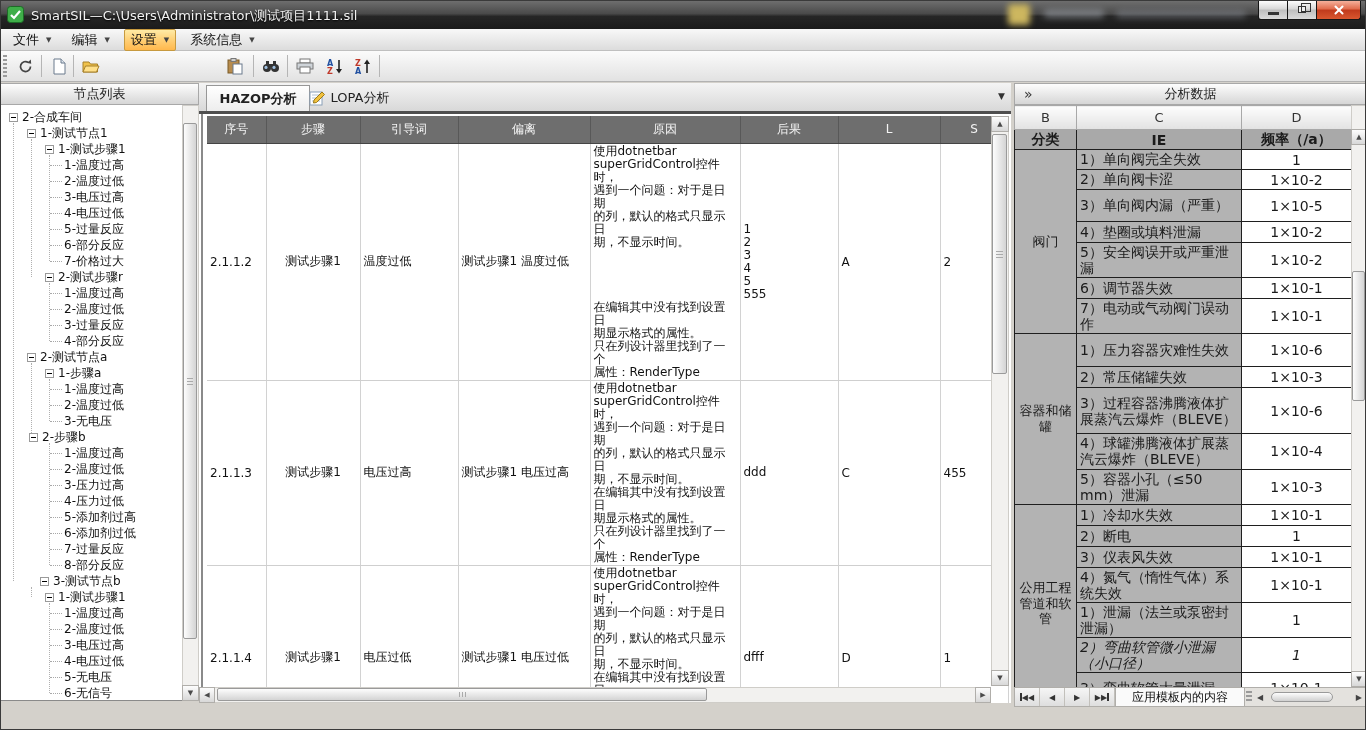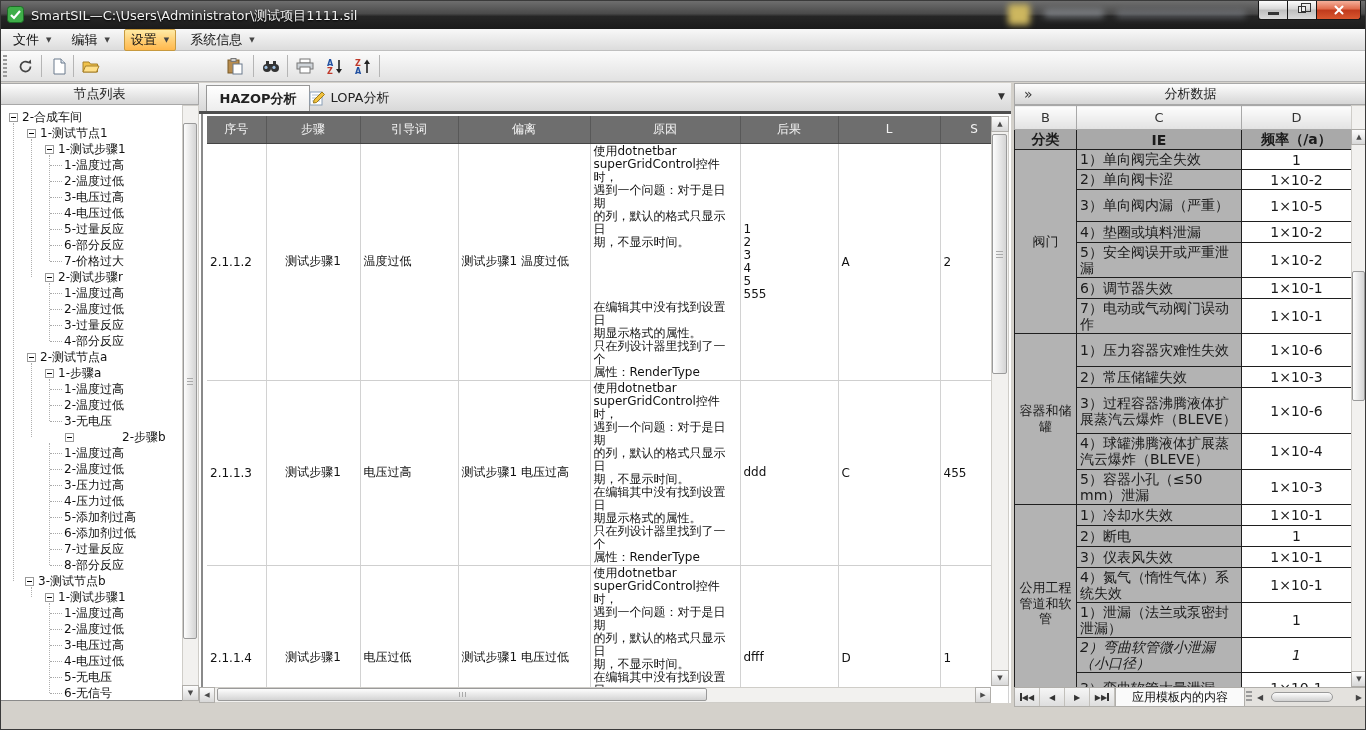--- a/index.html
+++ b/index.html
@@ -332,21 +332,21 @@
           <span>1-温度过高</span>
         </div>
         <div class="tree-row" style="padding-left: 49px;">
           <span class="stub"></span>
           <span>2-温度过低</span>
         </div>
         <div class="tree-row" style="padding-left: 49px;">
           <span class="stub"></span>
           <span>3-无电压</span>
         </div>
-        <div class="tree-row" style="padding-left: 64px; gap: 44px;">
+        <div class="tree-row" style="padding-left: 28px;">
           <span class="ebox"></span>
           <span>2-步骤b</span>
         </div>
         <div class="tree-row" style="padding-left: 49px;">
           <span class="stub"></span>
           <span>1-温度过高</span>
         </div>
         <div class="tree-row" style="padding-left: 49px;">
           <span class="stub"></span>
           <span>2-温度过低</span>
@@ -368,21 +368,21 @@
           <span>6-添加剂过低</span>
         </div>
         <div class="tree-row" style="padding-left: 49px;">
           <span class="stub"></span>
           <span>7-过量反应</span>
         </div>
         <div class="tree-row" style="padding-left: 49px;">
           <span class="stub"></span>
           <span>8-部分反应</span>
         </div>
-        <div class="tree-row" style="padding-left: 24px;">
+        <div class="tree-row" style="padding-left: 39px;">
           <span class="ebox"></span>
           <span>3-测试节点b</span>
         </div>
         <div class="tree-row" style="padding-left: 44px;">
           <span class="ebox"></span>
           <span>1-测试步骤1</span>
         </div>
         <div class="tree-row" style="padding-left: 49px;">
           <span class="stub"></span>
           <span>1-温度过高</span>

